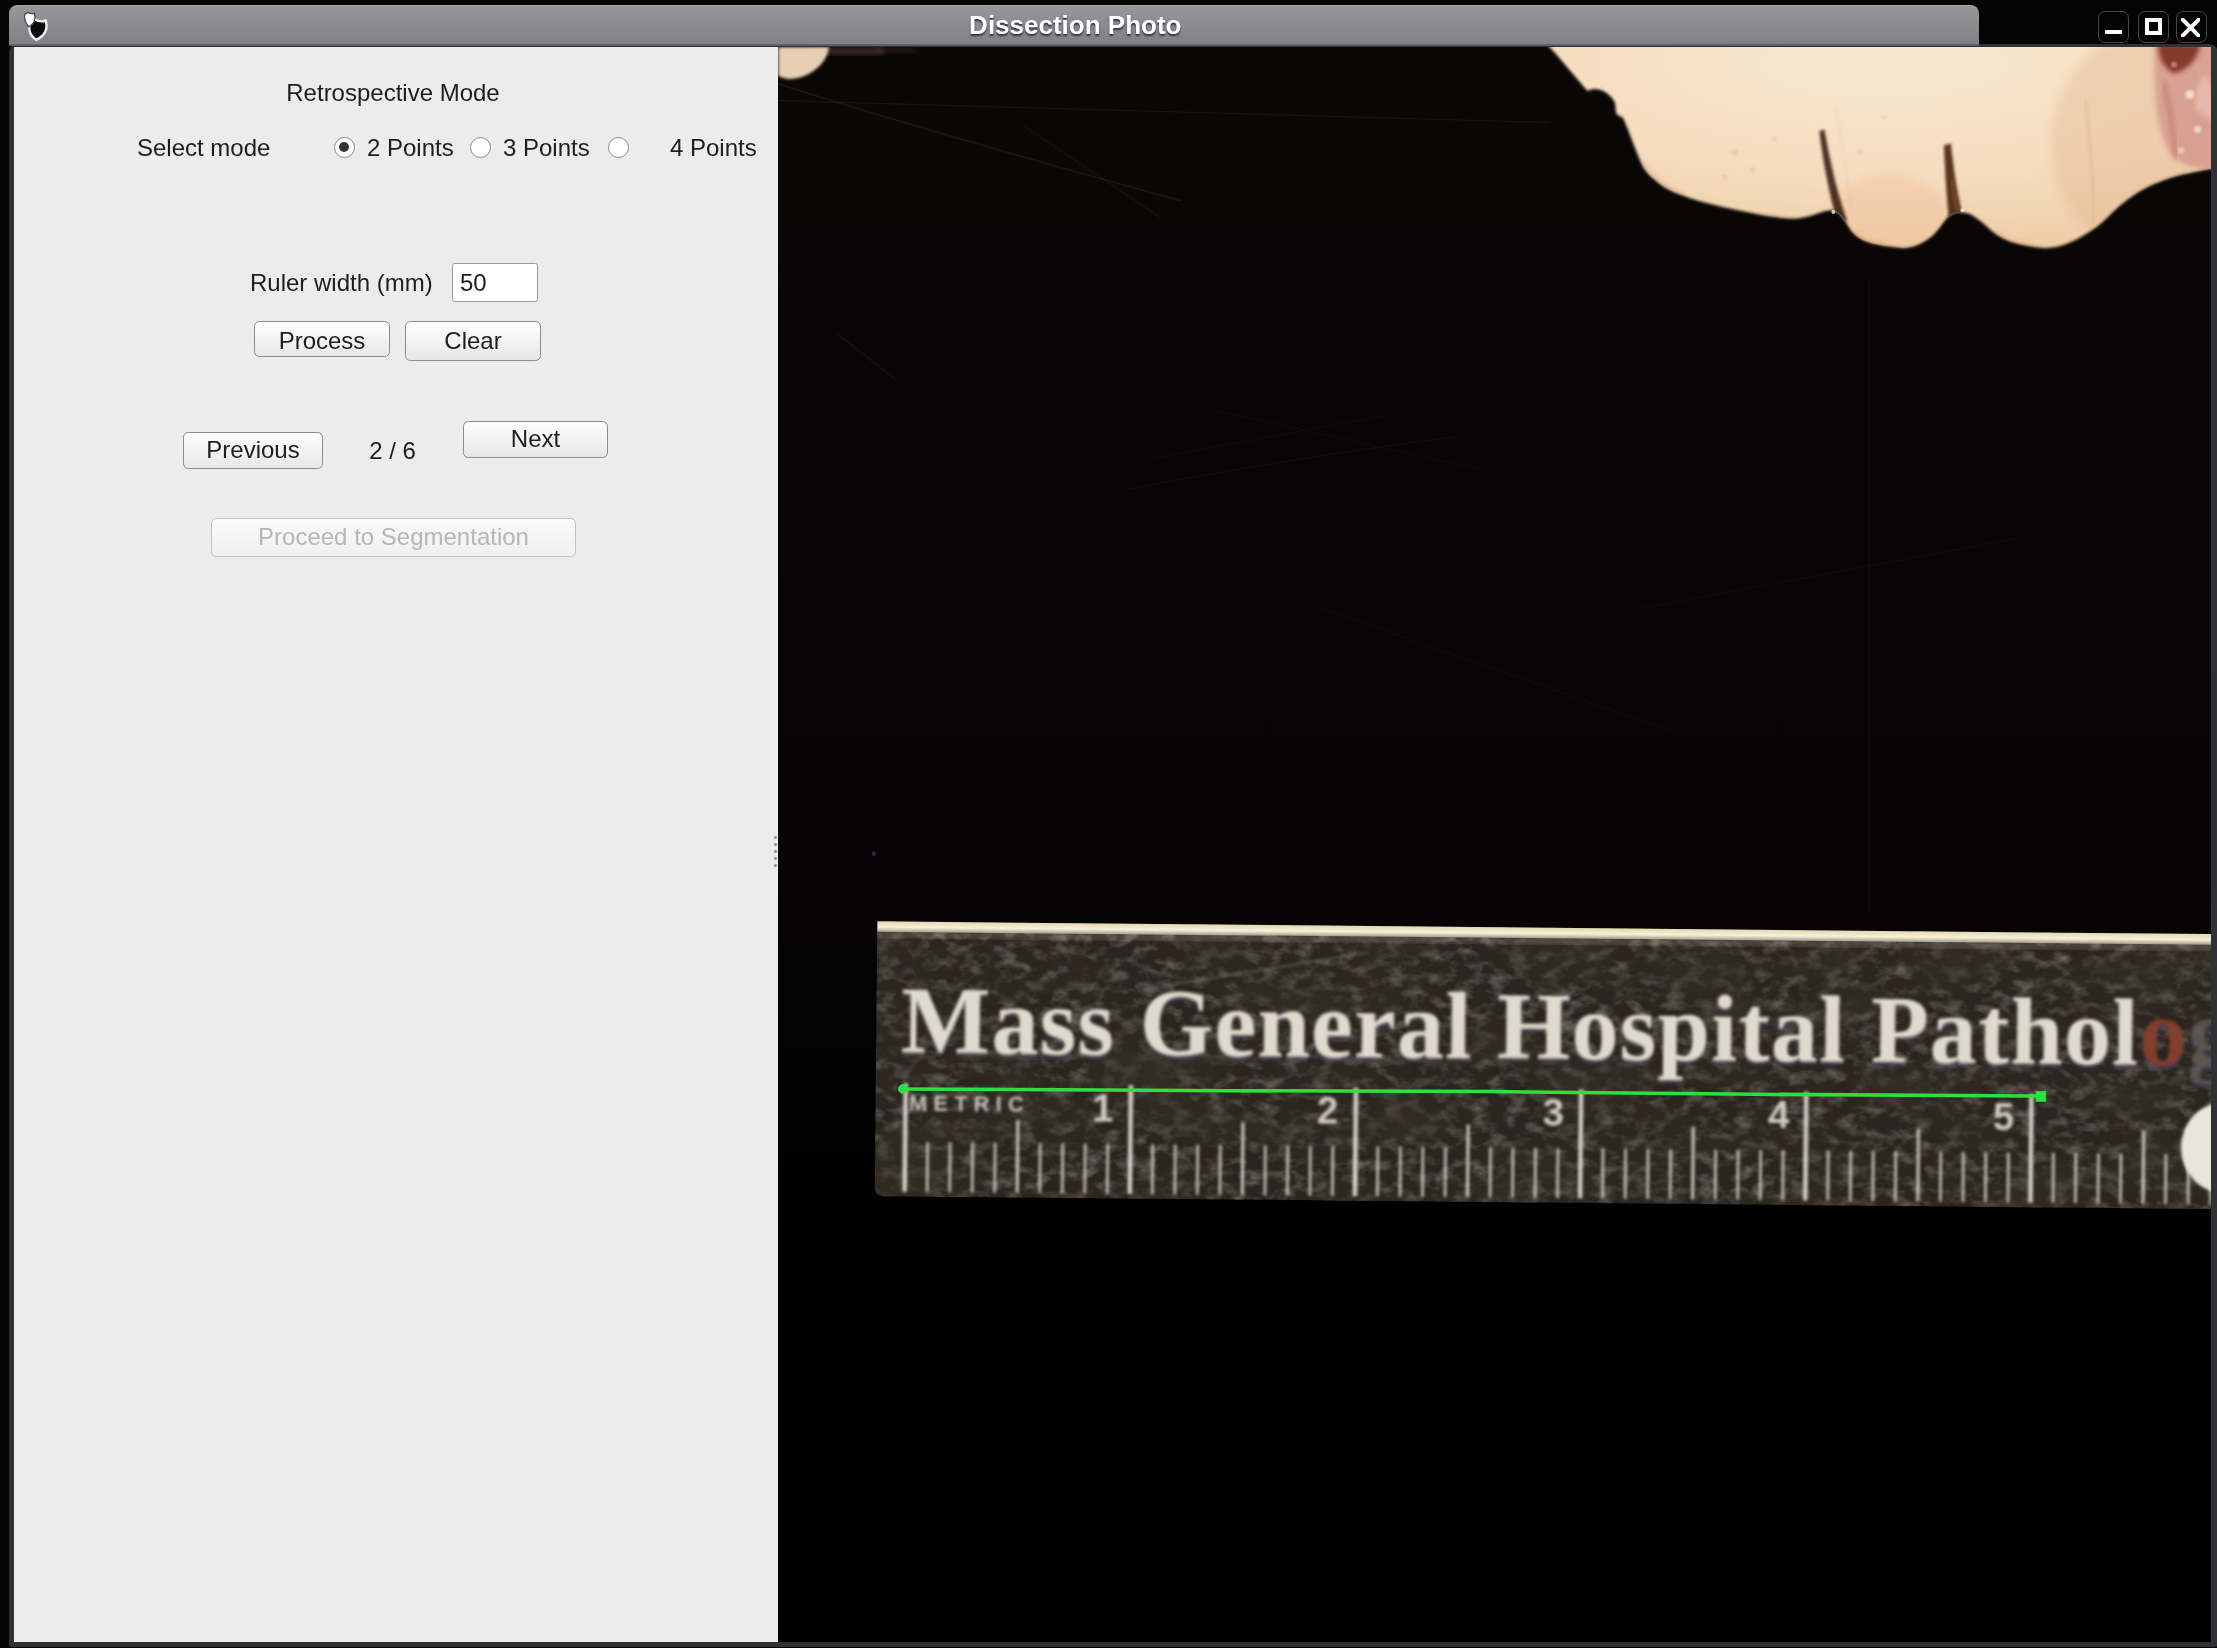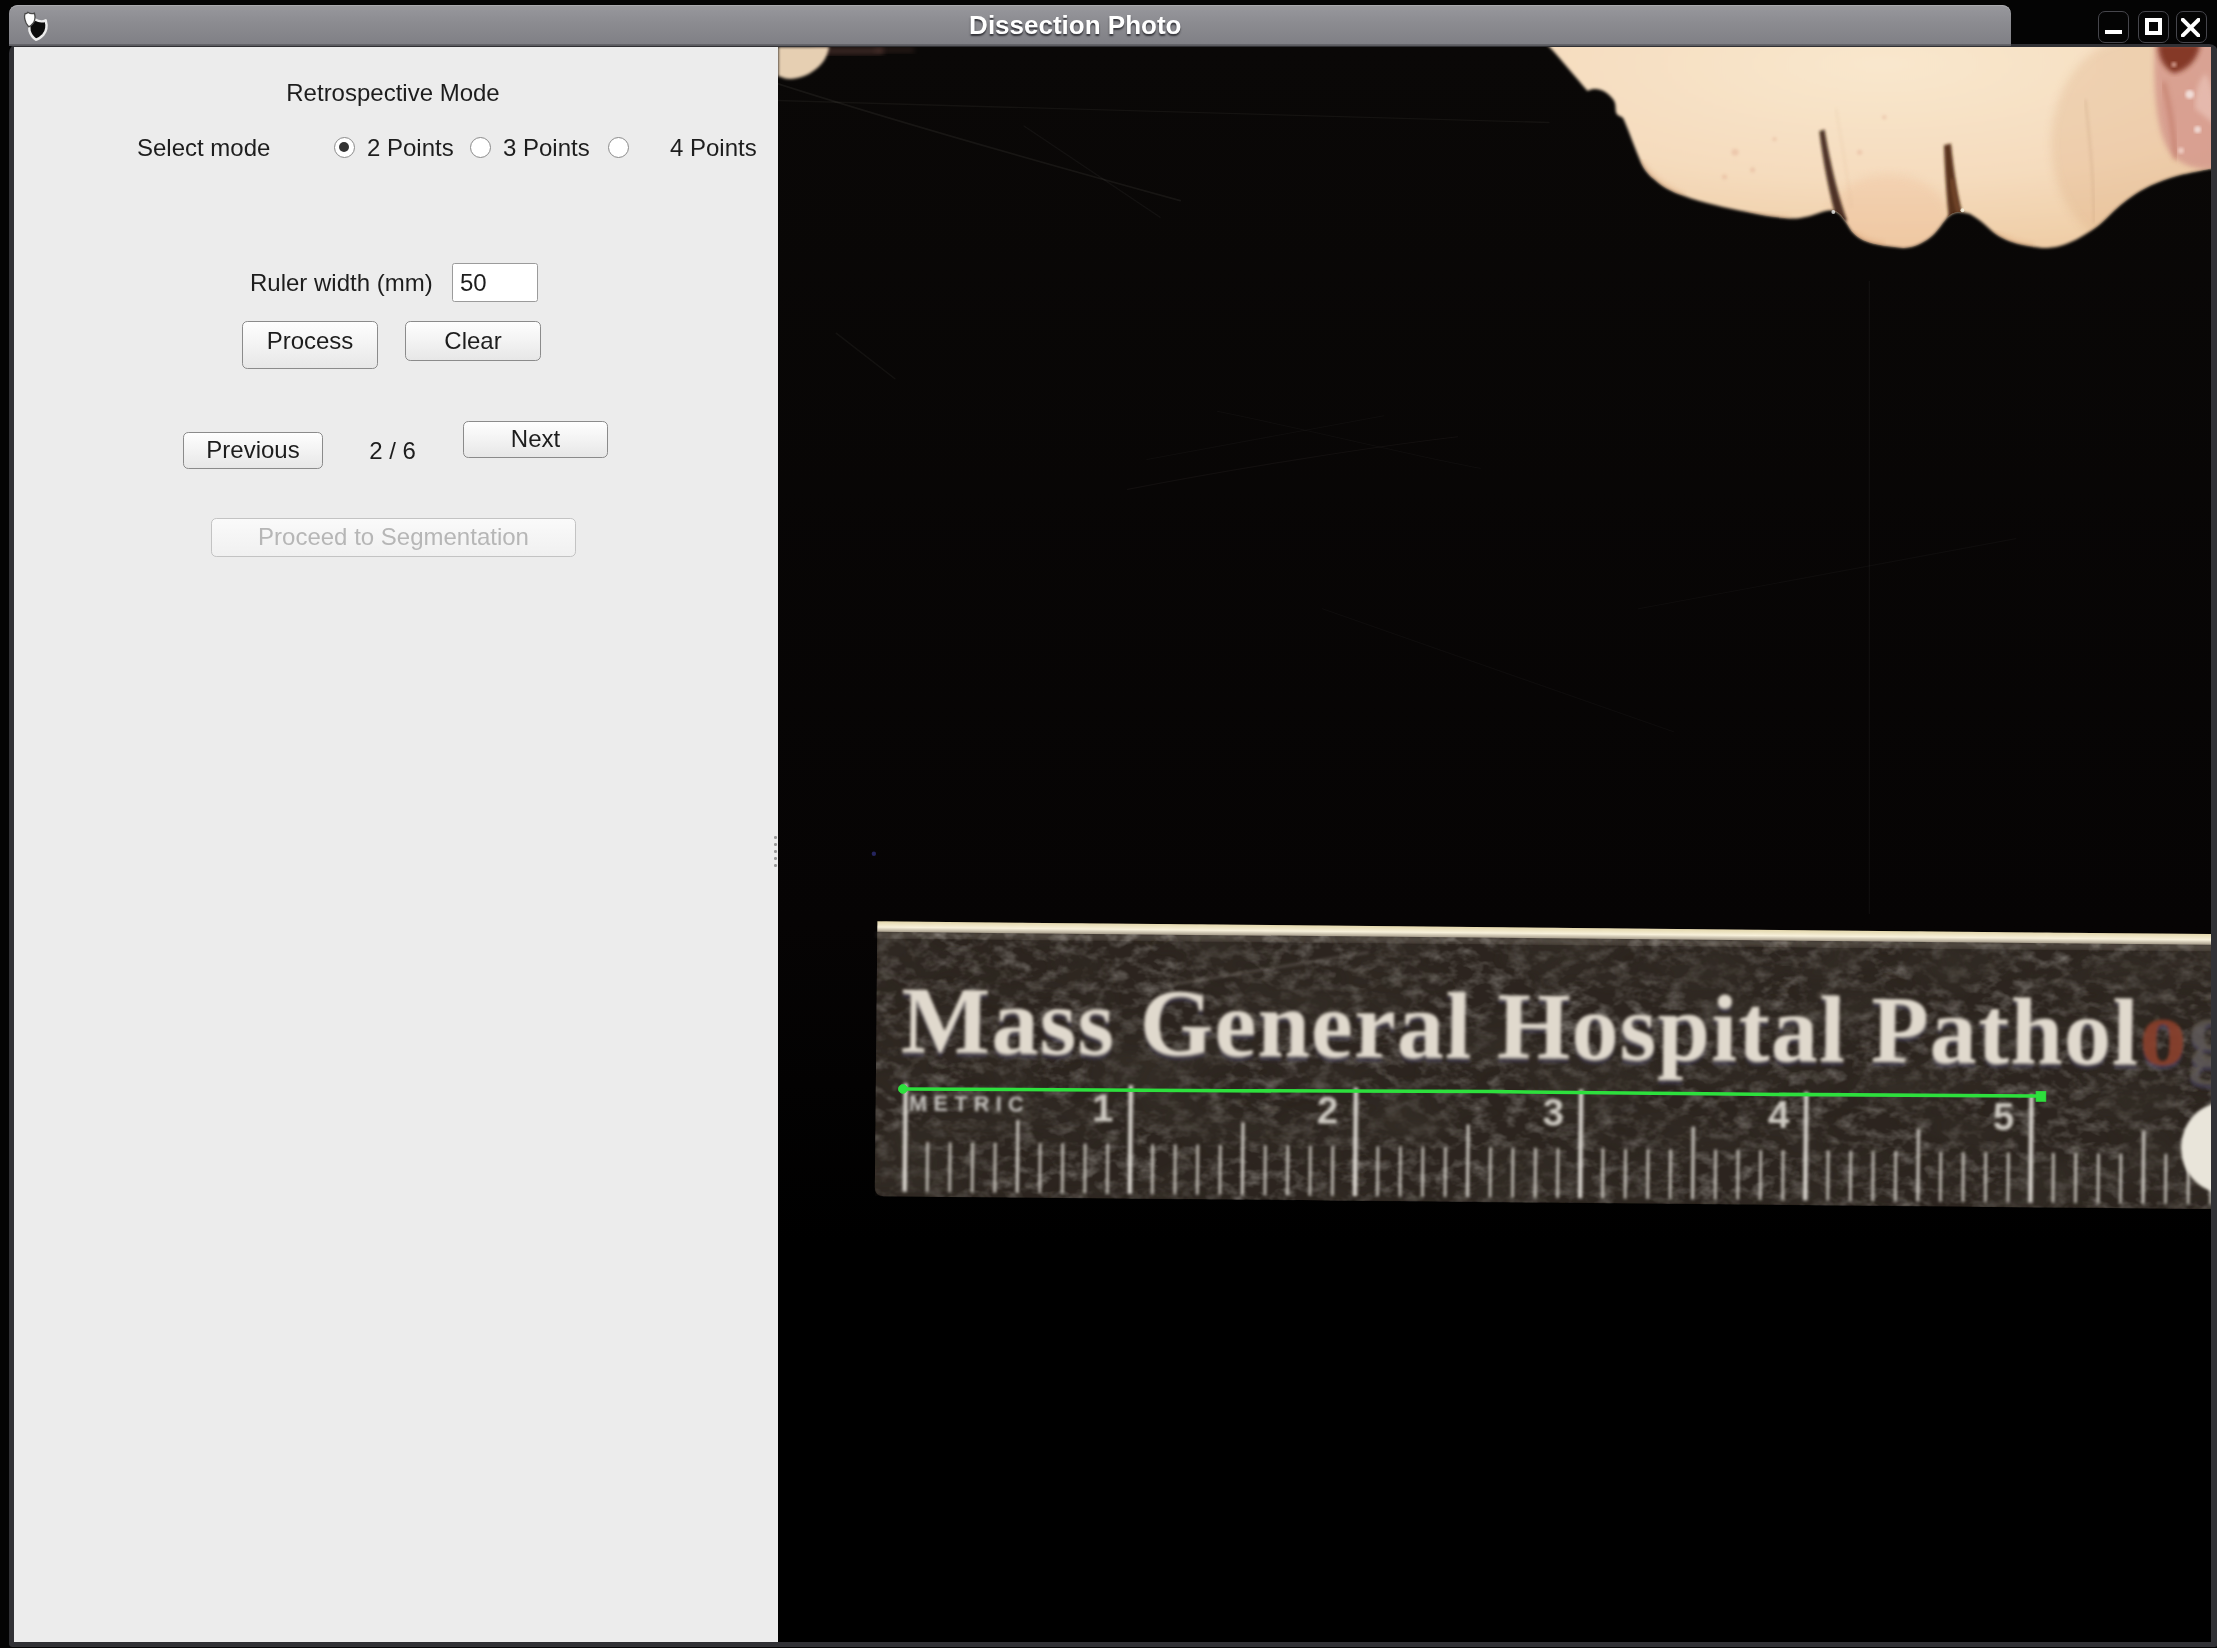--- a/index.html
+++ b/index.html
@@ -3,21 +3,21 @@
 <meta charset="utf-8">
 <style>
   html,body{margin:0;padding:0;}
   body{width:2217px;height:1649px;background:#040404;overflow:hidden;position:relative;
        font-family:"Liberation Sans", sans-serif;}
   #frame{position:absolute;left:8.8px;top:44px;width:2209px;height:1603px;background:#313135;
        border-radius:8.8px 8.8px 3.5px 3.5px;}
   #titlebar{position:absolute;left:8.8px;top:5.3px;width:1970px;height:41px;
        background:linear-gradient(#98989d 0%,#8b8b90 45%,#7f7f85 100%);
        border-radius:8.8px 8.8px 0 0;
-       box-shadow:inset 0 0.9px 0 #aaaaae, inset 0 -1.8px 0 #5b5b60;padding-left:32px;}
+       box-shadow:inset 0 0.9px 0 #aaaaae, inset 0 -1.8px 0 #5b5b60;}
   #title{position:absolute;left:0;top:0;width:2133px;height:41px;line-height:41px;
        text-align:center;color:#ffffff;font-weight:bold;font-size:26px;
        text-shadow:0 1.8px 1.8px rgba(40,40,45,0.9);}
   .wbtn{position:absolute;top:6.1px;width:31px;height:32px;border:1.8px solid #46464c;
        border-radius:7px;box-sizing:border-box;background:transparent;}
   #content{position:absolute;left:14px;top:47px;width:2196px;height:1595px;background:#ececec;}
   #panel{position:absolute;left:0;top:0;width:764px;height:1595px;background:#ececec;}
   .lbl{position:absolute;color:#1d1d1d;font-size:24px;line-height:27px;white-space:nowrap;}
   .btn{position:absolute;box-sizing:border-box;border:1.8px solid #8b8b8b;border-radius:5.3px;
        background:linear-gradient(#fefefe 0%,#f4f4f4 45%,#e7e7e7 100%);
@@ -42,21 +42,21 @@
       <div class="lbl" style="left:489px;top:87px;">3 Points</div>
       <div class="radio" style="left:594px;top:90px;"></div>
       <div class="lbl" style="left:628px;top:87px;margin-left:28px;">4 Points</div>
 
 
       <div class="lbl" style="left:236px;top:222px;">Ruler width (mm)</div>
       <div style="position:absolute;left:438px;top:216px;width:86px;height:39px;background:#fff;
            border:1.8px solid #9b9b9b;border-radius:2.6px;box-sizing:border-box;"></div>
       <div class="lbl" style="left:446px;top:222px;">50</div>
 
-      <div class="btn" style="left:228px;top:274px;width:136px;height:48px;line-height:37px;">Process</div>
+      <div class="btn" style="left:240px;top:274px;width:136px;height:36px;line-height:37px;">Process</div>
       <div class="btn" style="left:391px;top:274px;width:136px;height:40px;line-height:37px;">Clear</div>
 
       <div class="btn" style="left:169px;top:385px;width:140px;height:37px;line-height:34px;">Previous</div>
       <div class="lbl" style="left:326px;top:390px;width:105px;text-align:center;">2 / 6</div>
       <div class="btn" style="left:449px;top:374px;width:145px;height:37px;line-height:34px;">Next</div>
 
       <div class="btn" style="left:197px;top:471px;width:365px;height:39px;line-height:36px;
            color:#b6b6b6;border-color:#c3c3c3;background:linear-gradient(#fafafa,#f0f0f0);">Proceed to Segmentation</div>
 
       <div style="position:absolute;left:760px;top:789px;width:2.6px;height:2.6px;border-radius:50%;background:#999;box-shadow:0 7px 0 #999,0 14px 0 #999,0 21px 0 #999,0 28px 0 #999;"></div>

